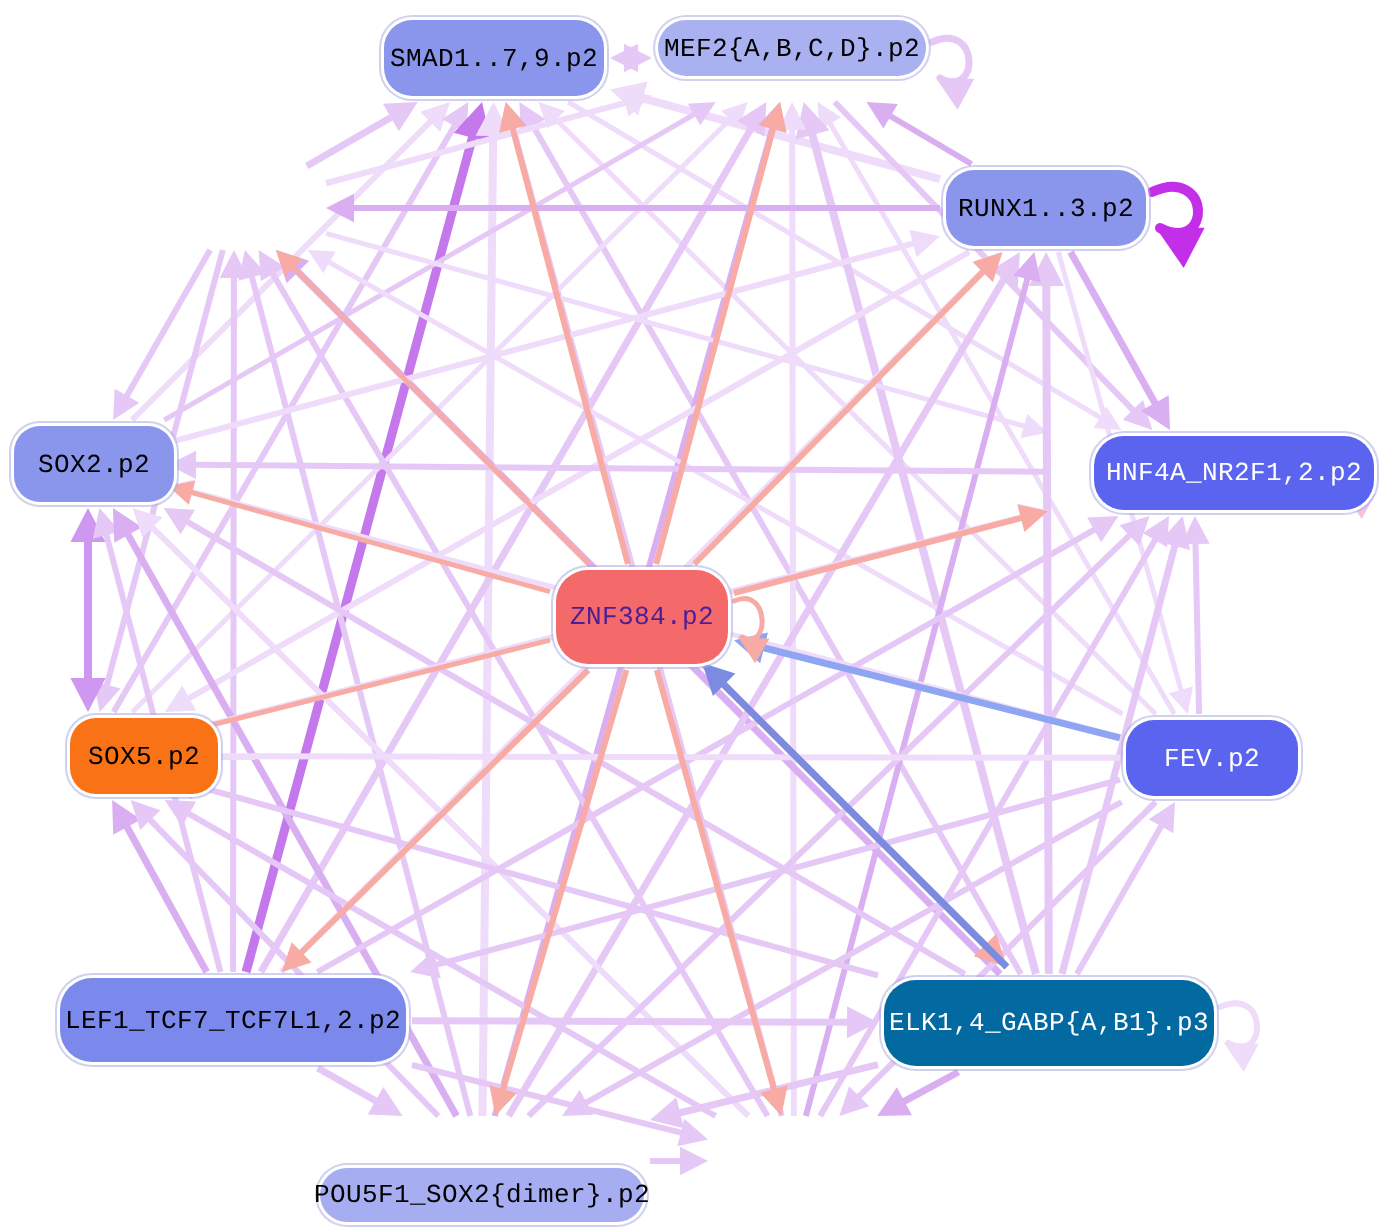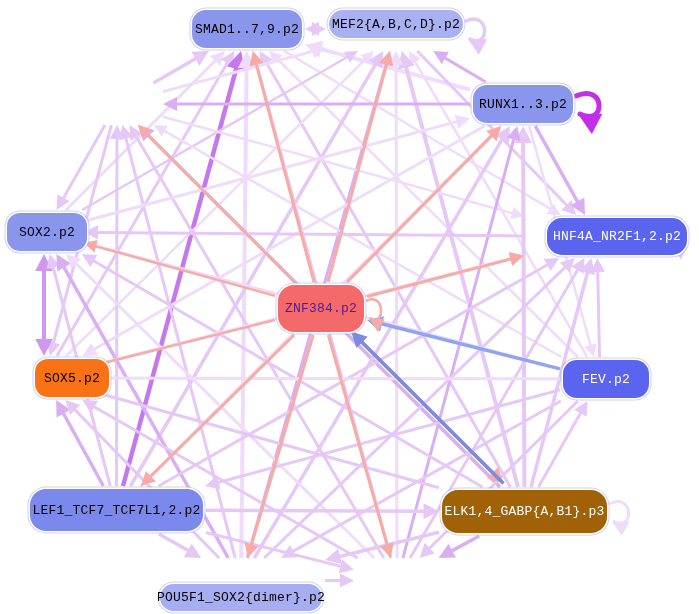--- a/index.html
+++ b/index.html
@@ -219,19 +219,19 @@
     </div>
   <div class="node" style="left: 7px; top: 359px; width: 74px; height: 38px; background: #f97316; color: rgb(0, 0, 0); border-radius: 13px; margin-left: 28px;">
       <span>SOX5.p2</span>
     </div>
   <div class="node" style="left: 563px; top: 360px; width: 86px; height: 38px; background: rgb(90, 100, 238); color: rgb(255, 255, 255); border-radius: 14px;">
       <span>FEV.p2</span>
     </div>
   <div class="node" style="left: 30px; top: 489px; width: 173px; height: 42px; background: rgb(123, 136, 236); color: rgb(0, 0, 0); border-radius: 16px;">
       <span>LEF1_TCF7_TCF7L1,2.p2</span>
     </div>
-  <div class="node" style="left: 442px; top: 490px; width: 165px; height: 43px; background: #a16207; color: rgb(255, 255, 255); border-radius: 16px;">
+  <div class="node" style="left: 442px; top: 490px; width: 165px; height: 43px; background: #0369a1; color: rgb(255, 255, 255); border-radius: 16px;">
       <span>ELK1,4_GABP{A,B1}.p3</span>
     </div>
   <div class="node" style="left: 160px; top: 584px; width: 162px; height: 27px; background: rgb(166, 174, 241); color: #000000; border-radius: 15px;">
       <span>POU5F1_SOX2{dimer}.p2</span>
     </div>
 </div>
 
 </body></html>

